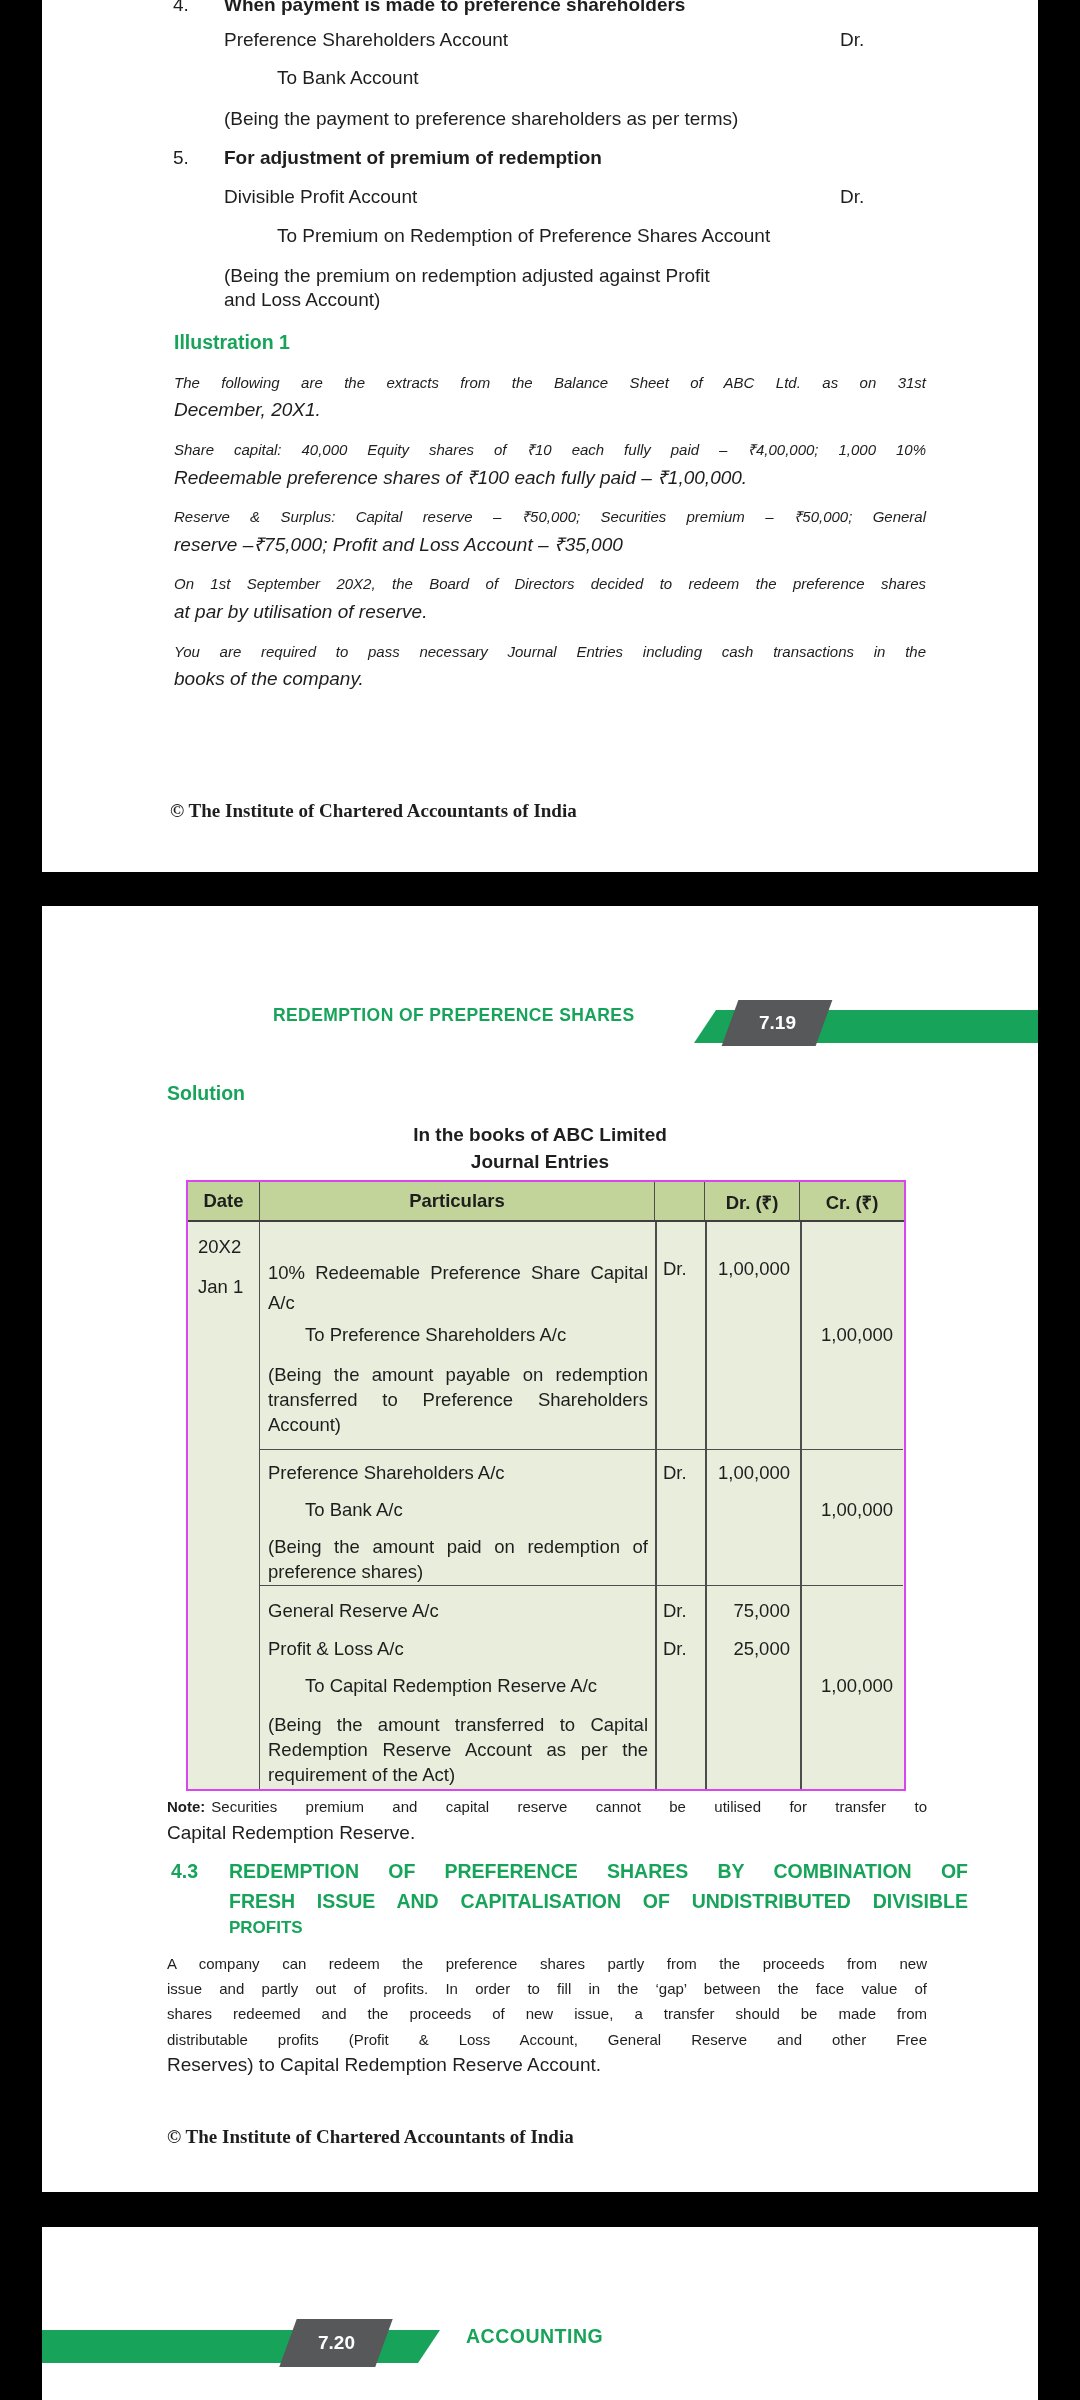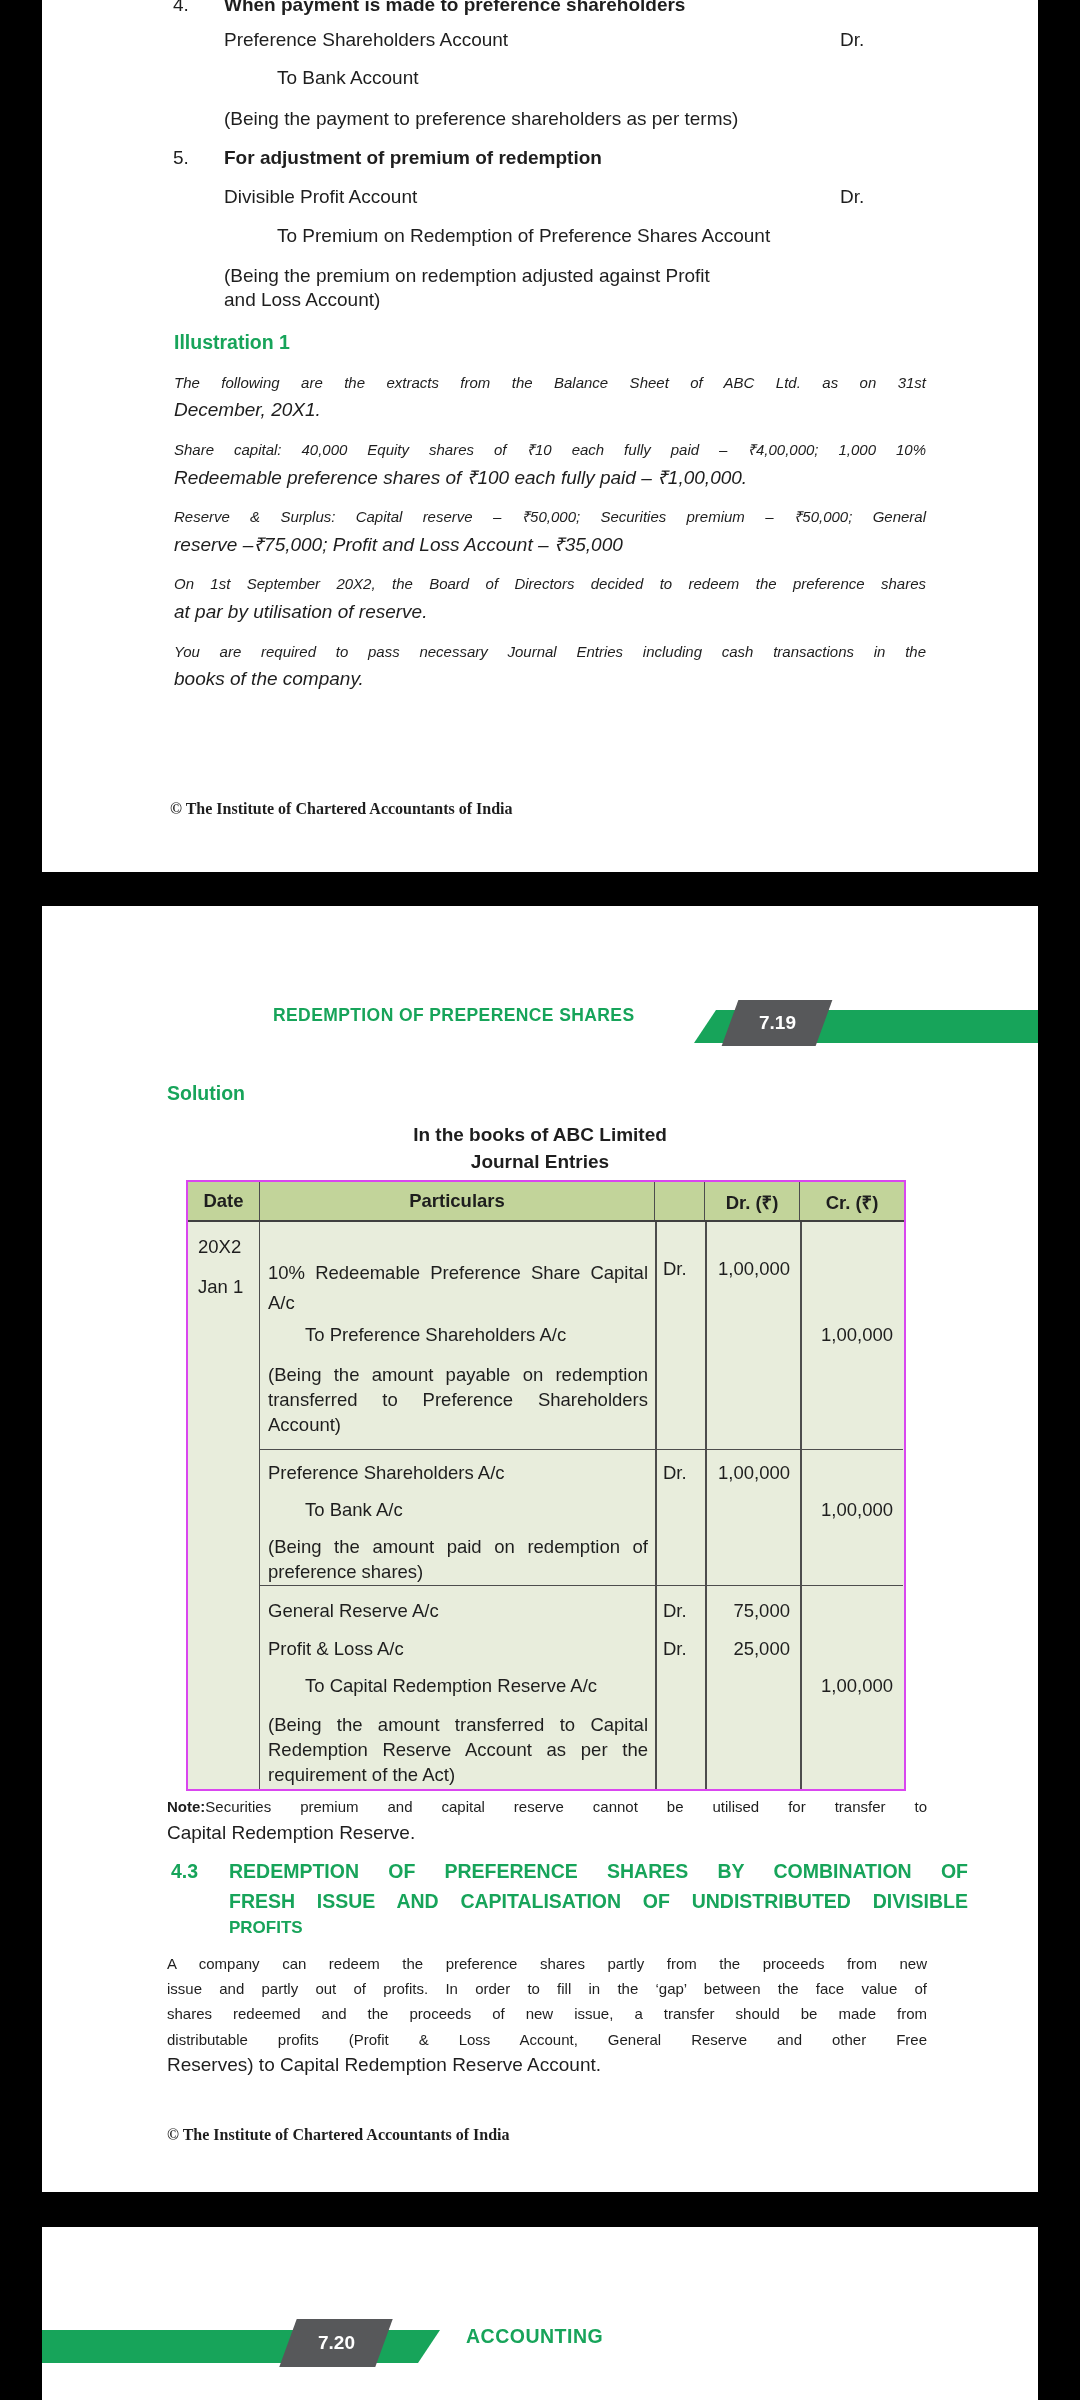--- a/index.html
+++ b/index.html
@@ -8,40 +8,40 @@
   .page{position:absolute;left:42px;width:996px;background:#fff;overflow:hidden;}
   #page1{top:0;height:872px;}
   #page2{top:906px;height:1286px;}
   #page3{top:2227px;height:173px;}
   .abs{position:absolute;}
   .b{font-weight:bold;}
   .it{font-style:italic;}
   .grn{color:#17A45A;}
   .line{font-size:19px;line-height:23px;white-space:nowrap;}
   .jl{font-size:15px;line-height:23px;text-align:justify;text-align-last:justify;}
-  .serif{font-family:"Liberation Serif",serif;font-weight:bold;font-size:16px;}
+  .serif{font-family:"Liberation Serif",serif;font-weight:bold;font-size:19px;}
   
   .band{position:absolute;height:33px;background:#17A45A;}
   .badge{position:absolute;background:#57585A;transform:skewX(-20deg);display:flex;align-items:center;justify-content:center;}
   .badge span{transform:skewX(20deg);color:#fff;font-weight:bold;font-size:19px;}
   
   #jtable{position:absolute;left:144px;top:274px;width:716px;border:2px solid #d946ef;background:#E8EDDC;font-size:18.5px;}
   #thead{display:flex;height:38px;background:#C2D49A;border-bottom:2px solid #3f3f3f;font-weight:bold;}
   #thead .hc{box-sizing:border-box;border-right:1.5px solid #4d4d4d;display:flex;align-items:center;justify-content:center;}
   #thead .hc:last-child{border-right:none;}
   #tbody{display:flex;}
   .datecol{position:relative;width:72px;box-sizing:border-box;border-right:1.5px solid #4d4d4d;}
   .entrycol{position:relative;width:642.5px;}
   .entry{position:relative;width:100%;}
   .entry + .entry{border-top:1.5px solid #4d4d4d;}
   .vline{position:absolute;top:0;bottom:0;width:1.5px;background:#4d4d4d;}
   .v1{left:395px;} .v2{left:445px;} .v3{left:540px;}
   .amt{text-align:right;}
   .narr{text-align:justify;line-height:25px;}
-  .notelbl{}
+  .notelbl{margin-right:6px;}
 </style>
 </head>
 <body>
 
 <div id="screen">
 
   <div class="page" id="page1">
     <div class="abs line" style="left:131px;top:-7px">4.</div>
     <div class="abs line b" style="left:182px;top:-7px">When payment is made to preference shareholders</div>
 

